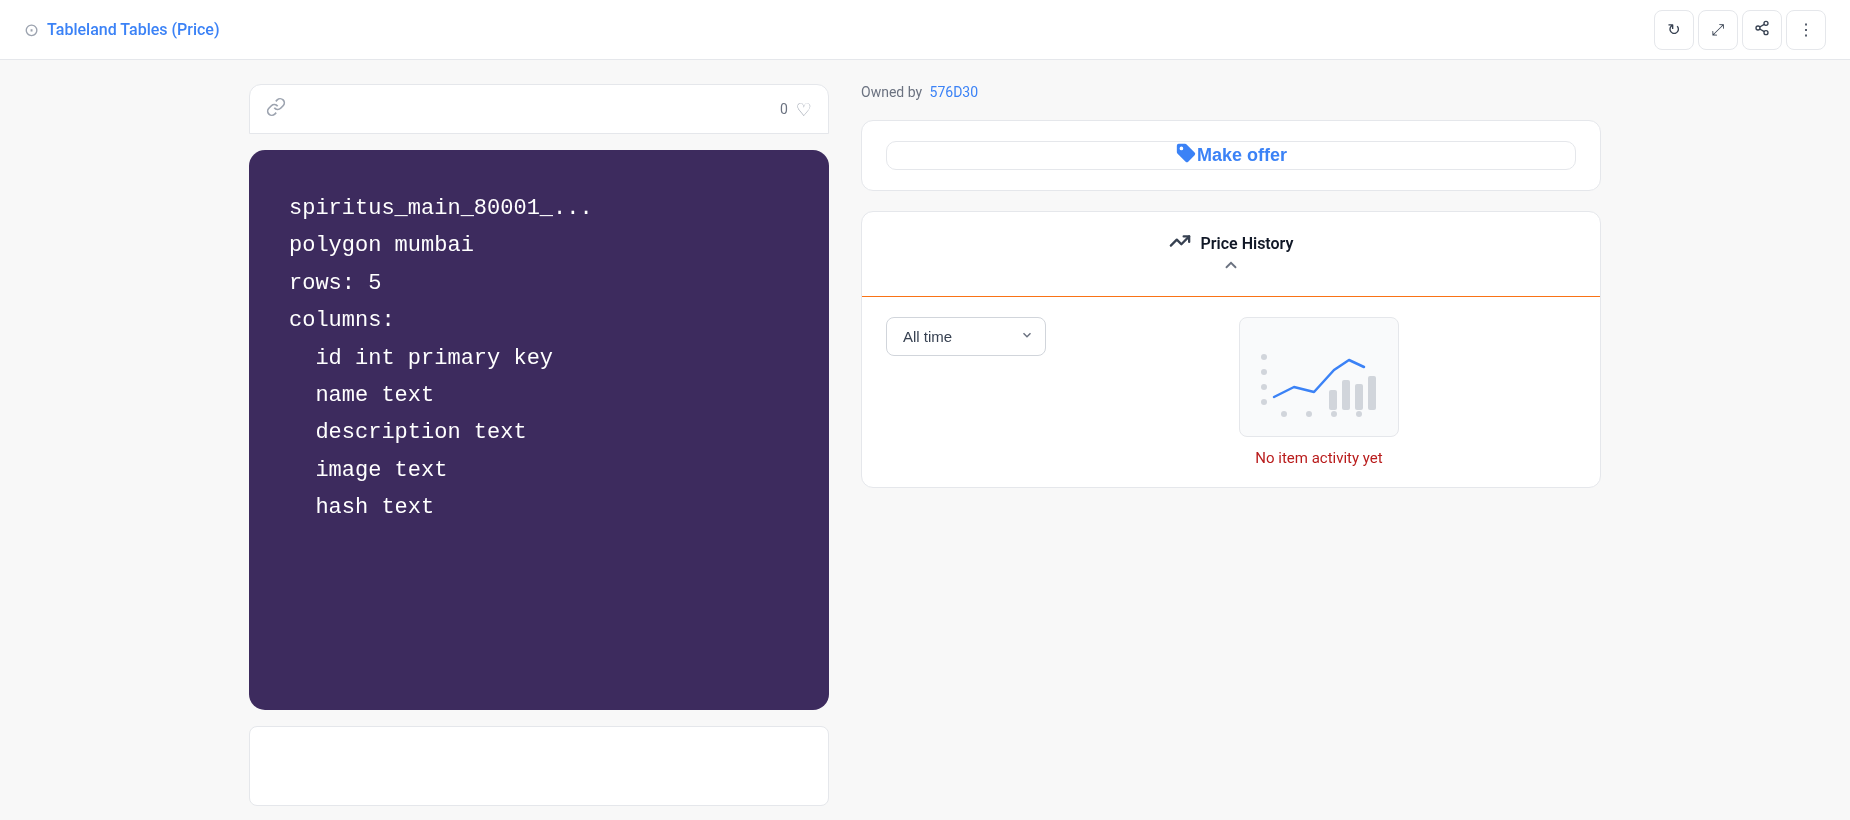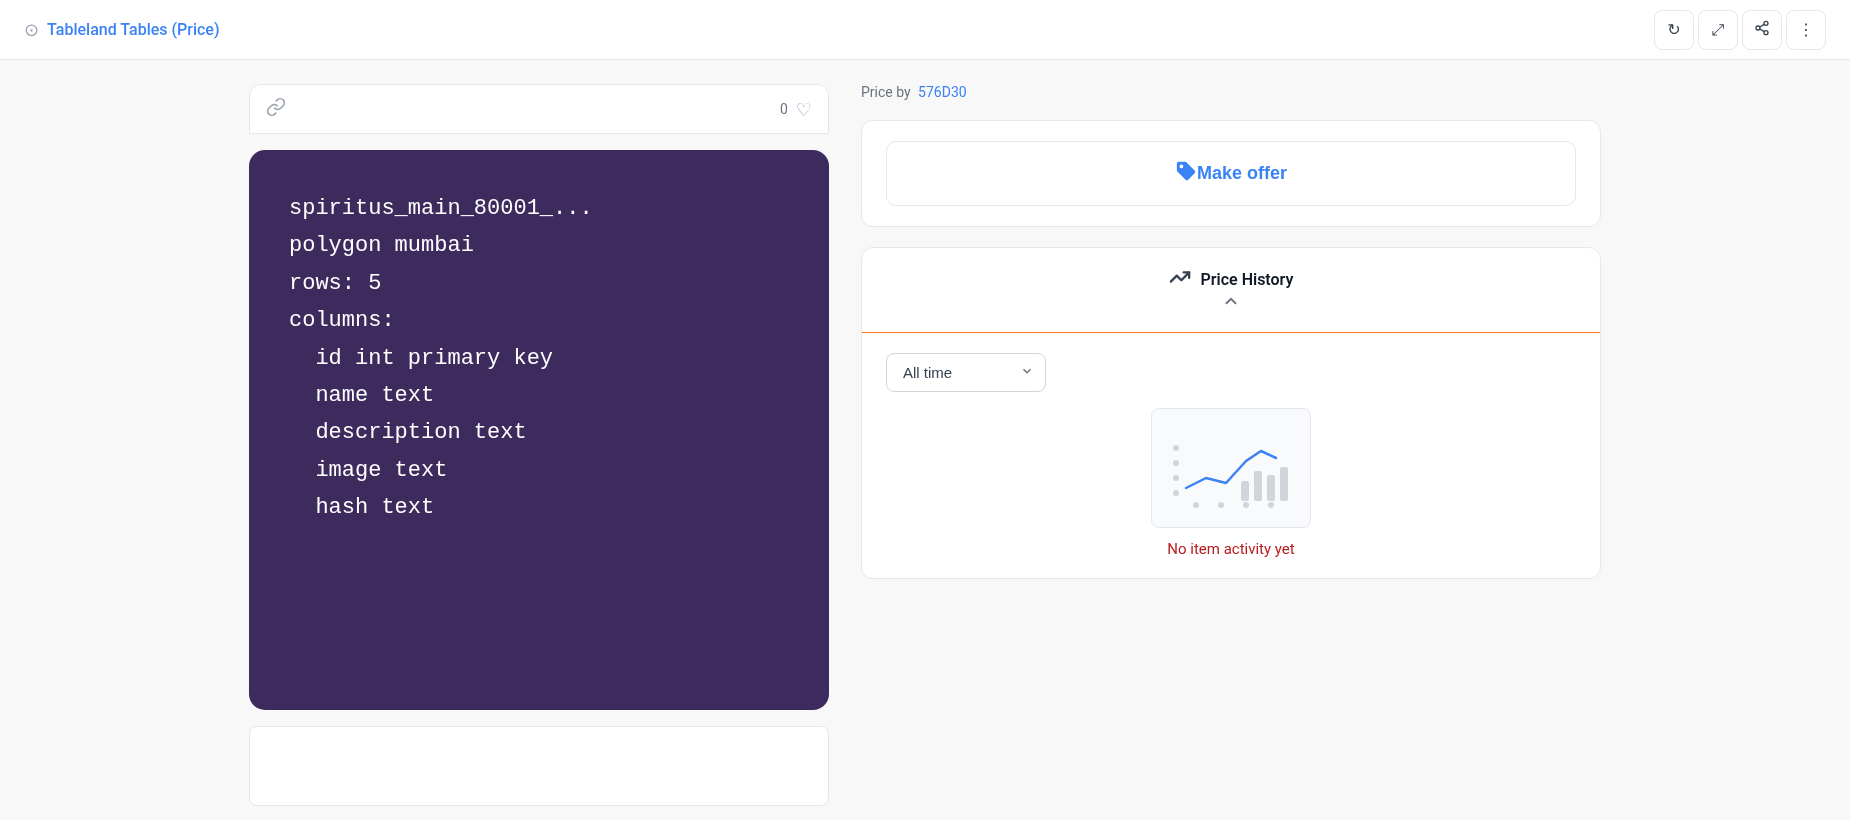--- a/index.html
+++ b/index.html
@@ -148,21 +148,20 @@
 
     .make-offer-card {
       background: #fff;
       border: 1px solid #e5e7eb;
       border-radius: 12px;
       padding: 20px 24px;
     }
 
     .make-offer-btn {
       width: 100%;
-      padding: 18px;
       border: 1.5px solid #e5e7eb;
       border-radius: 10px;
       background: #fff;
       display: flex;
       align-items: center;
       justify-content: center;
       gap: 0;
       cursor: pointer;
       font-size: 18px;
       font-weight: 600;
@@ -191,21 +190,21 @@
       align-items: center;
       gap: 10px;
       font-size: 16px;
       font-weight: 600;
       color: #111827;
     }
 
     .price-history-body {
       padding: 20px 24px;
       display: flex;
-      flex-direction: column;
+      flex-direction: row;
       align-items: flex-start;
       gap: 16px;
     }
 
     .time-select-wrapper {
       position: relative;
       display: inline-flex;
       align-items: center;
     }
     .time-select-wrapper select {
@@ -321,21 +320,21 @@
   hash text</pre>
     </div>
 
     <div class="bottom-card"></div>
   </div>
 
   <div class="right-panel">
 
     <div>
       <div class="owned-by">
-        <span>Price by</span>
+        <span>Owned by</span>
         <a href="#" style="margin-left:4px;">576D30</a>
       </div>
     </div>
 
     <div class="make-offer-card">
       <button class="make-offer-btn">
         <span>
           <svg width="22" height="22" viewBox="0 0 24 24" fill="#3b82f6">
             <path d="M21.41 11.58l-9-9A2 2 0 0011 2H4a2 2 0 00-2 2v7a2 2 0 00.59 1.42l9 9a2 2 0 002.82 0l7-7a2 2 0 000-2.84zM7 9a2 2 0 110-4 2 2 0 010 4z"></path>
           </svg>

